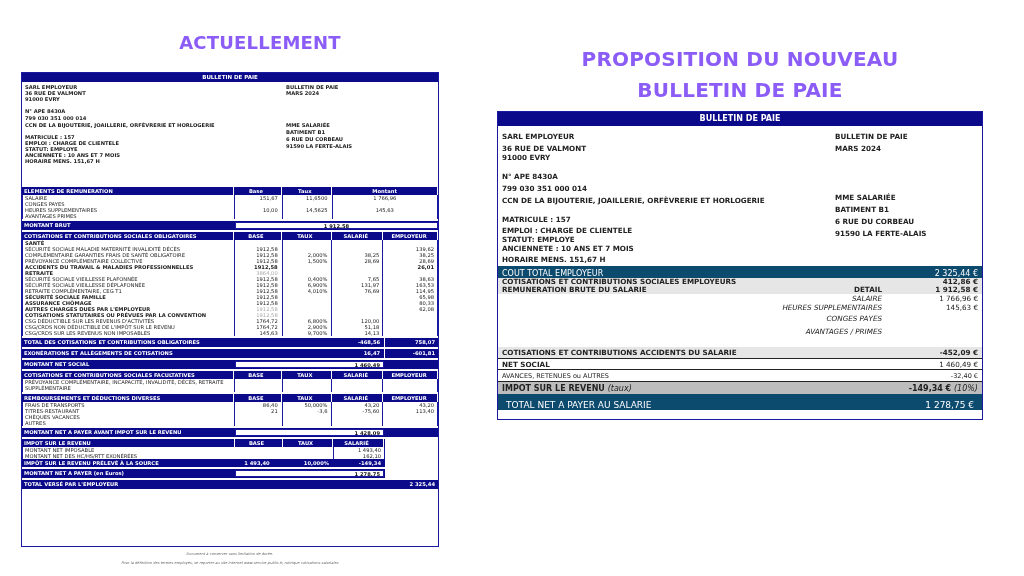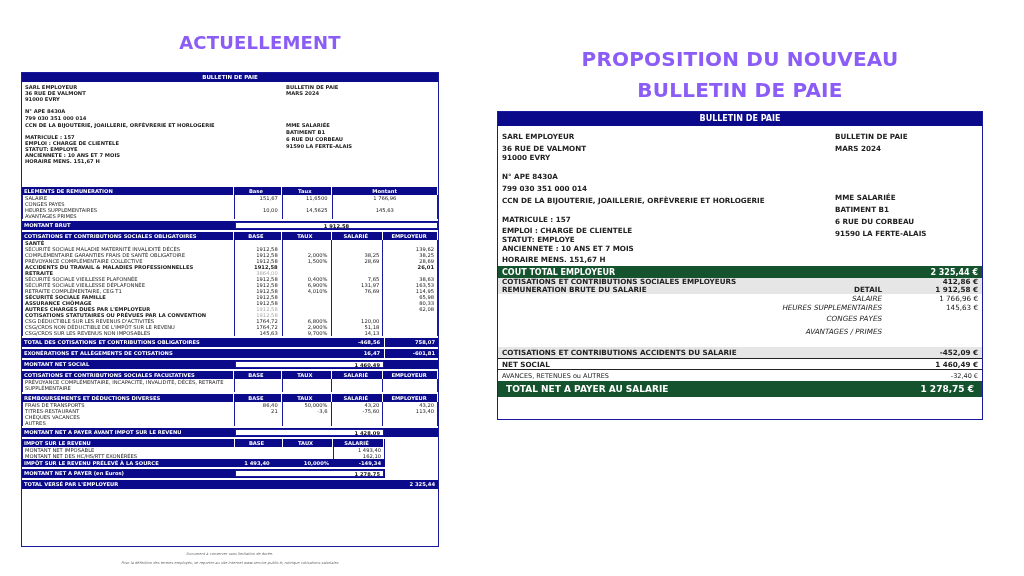--- a/index.html
+++ b/index.html
@@ -37,28 +37,28 @@
   .old .foot { position: absolute; left: 0; width: 100%; text-align: center; font-size: 3.6px; color: #666; font-style: italic; }
 
   
   .new { position: absolute; left: 497px; top: 111px; width: 486px; height: 309px; border: 1.5px solid #1a1aa0; font-size: 7.2px; color: #222; }
   .new .titlebar { background: #0a0a8a; color: #fff; text-align: center; font-weight: bold; font-size: 8px; height: 14px; line-height: 14px; }
   .new .hdr { position: relative; height: 140px; font-weight: bold; }
   .new .hdr div { white-space: nowrap; line-height: 9px; }
   .new .hdr .l { position: absolute; left: 4px; top: 6px; }
   .new .hdr .r { position: absolute; left: 337px; top: 6px; }
   .new .line { display: flex; justify-content: space-between; align-items: center; padding: 0 4px; white-space: nowrap; }
-  .new .blue { background: #14532d; color: #fff; font-weight: bold; }
+  .new .blue { background: #0c4a6e; color: #fff; font-weight: normal; align-items: flex-end; }
   .new .ltgrey { background: #e6e6e6; font-weight: bold; }
   .new .midgrey { background: #bdbdbd; font-weight: bold; }
   .new .sep { border-top: 1.5px solid #222; }
   .new .detail { position: relative; height: 53px; }
   .new .detail .dl { position: absolute; right: 100px; text-align: right; font-style: italic; white-space: nowrap; }
   .new .detail .dv { position: absolute; right: 4px; text-align: right; white-space: nowrap; }
-  .new .light { font-weight: bold; }
+  .new .light { font-weight: normal; }
   .new .it { font-style: italic; font-weight: normal; }
 </style>
 </head>
 <body>
 
 <div class="heading h-left">ACTUELLEMENT</div>
 <div class="heading h-right">
   <div>PROPOSITION DU NOUVEAU</div>
   <div>BULLETIN DE PAIE</div>
 </div>
@@ -413,17 +413,21 @@
       <span>-452,09 €</span>
   </div>
   <div class="line sep" style="height:11px;font-weight:bold">
     <span>NET SOCIAL</span>
       <span class="light">1 460,49 €</span>
   </div>
   <div class="line sep" style="height:12px;font-weight:normal;font-size:6.5px">
     <span>AVANCES, RETENUES ou AUTRES</span>
       <span>-32,40 €</span>
   </div>
+  <div class="line midgrey sep" style="height:13px;font-size:8px">
+    <span><span>IMPOT SUR LE REVENU</span> <span class="it">(taux)</span></span>
+    <span><span>-149,34 €</span> <span class="it">(10%)</span></span>
+  </div>
   <div class="line blue" style="height:16px;font-size:9px;padding:0 8px">
     <span>TOTAL NET A PAYER AU SALARIE</span>
       <span>1 278,75 €</span>
   </div>
 </div>
 
 </body></html>

